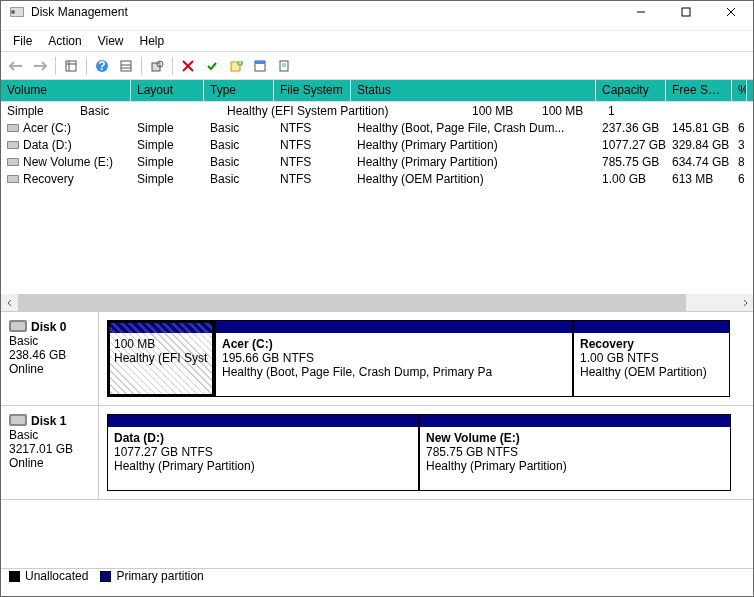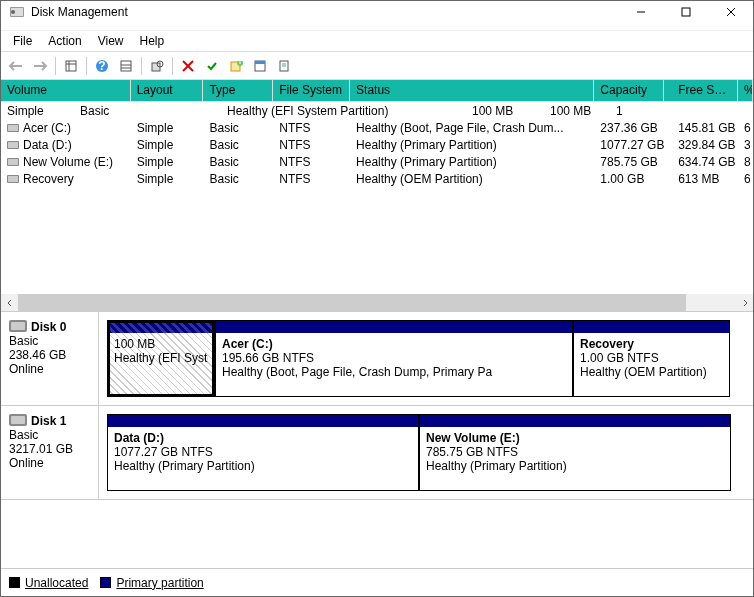--- a/index.html
+++ b/index.html
@@ -46,33 +46,33 @@
     .part-header { height: 12px; background: #000080; }
     .part-body { padding: 4px 6px; flex: 1; background: #fff; overflow: hidden; }
     .part-body.hatched { 
       background: repeating-linear-gradient(45deg, #fff, #fff 4px, #ccc 4px, #ccc 5px);
     }
     .part-title { font-weight: bold; white-space: nowrap; }
     .part-line { white-space: nowrap; overflow: hidden; }
     .part.selected { outline: 2px solid #000; outline-offset: -3px; }
     .part.selected .part-header { background: repeating-linear-gradient(45deg, #000080, #000080 3px, #3030a0 3px, #3030a0 6px); }
     
-    .legend { height: 28px; border-top: 1px solid #ccc; display: flex; align-items: center; padding: 0 8px; gap: 12px; text-decoration: underline; }
+    .legend { height: 28px; border-top: 1px solid #ccc; display: flex; align-items: flex-start; padding: 0 8px; gap: 12px; }
     .legend-item { display: flex; align-items: center; gap: 5px; }
     .legend-swatch { width: 11px; height: 11px; border: 1px solid #000; }
     .legend-swatch.black { background: #000; }
     .legend-swatch.navy { background: #000080; }
     
     .c-vol { width: 130px; }
     .c-lay { width: 73px; }
     .c-typ { width: 70px; }
     .c-fs  { width: 77px; }
     .c-sta { width: 245px; }
     .c-cap { width: 70px; }
-    .c-fre { width: 66px; margin-left: 8px; }
+    .c-fre { width: 66px; }
     .c-pct { width: 15px; }
   </style>
 </head>
 <body>
 
 <div class="titlebar">
   <span class="titlebar-icon">
     <svg viewBox="0 0 16 16">
         <rect x="1" y="3" width="14" height="10" fill="#999" rx="1"></rect>
         <rect x="2" y="4" width="12" height="8" fill="#ddd"></rect>

